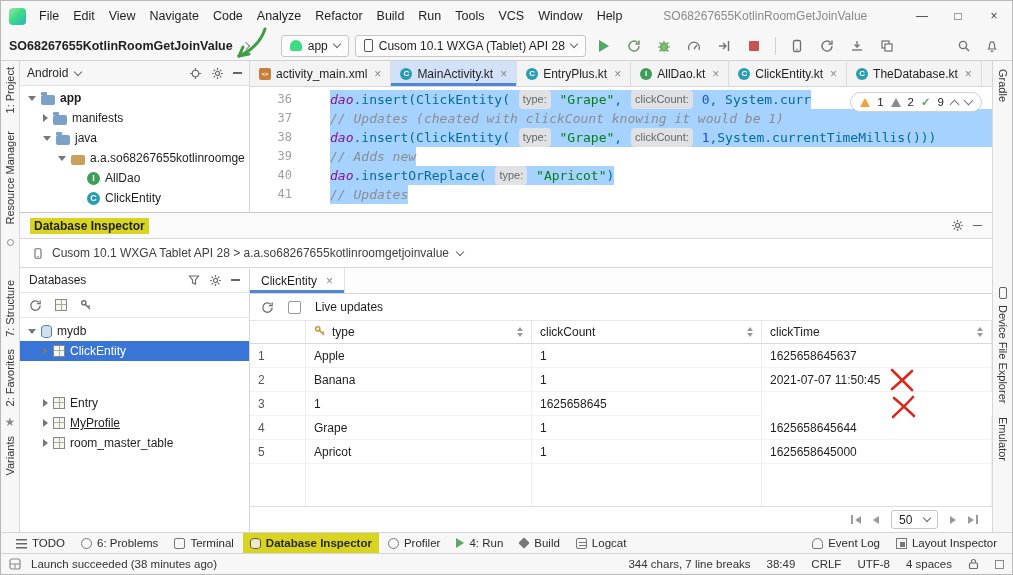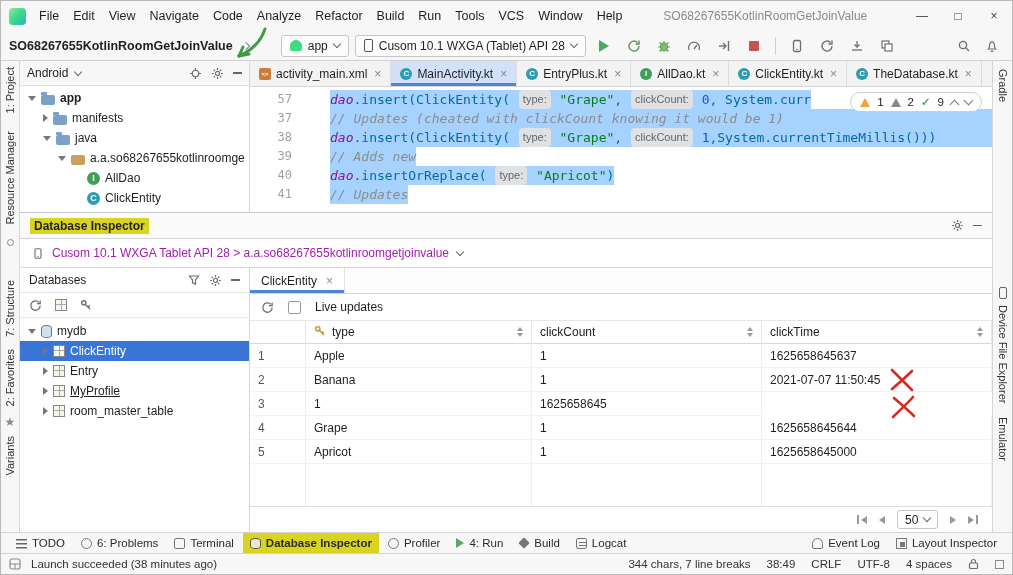--- a/index.html
+++ b/index.html
@@ -87,21 +87,21 @@
 .inspections{position:absolute;top:31px;right:10px;display:flex;align-items:center;gap:7px;background:#fff;border:1px solid #cfcfcf;border-radius:10px;padding:2px 9px;font-size:11.5px;z-index:5}
 .warn-tri{width:0;height:0;border-left:5px solid transparent;border-right:5px solid transparent;border-bottom:9px solid #f2a33c}
 .weak-tri{width:0;height:0;border-left:5px solid transparent;border-right:5px solid transparent;border-bottom:9px solid #8a8a8a}
 .chk{color:#59a869;font-weight:bold}
 .chev-up-s{width:7px;height:7px;border-right:1.6px solid #777;border-bottom:1.6px solid #777;transform:rotate(-135deg);margin-top:4px}
 .chev-dn-s{width:7px;height:7px;border-right:1.6px solid #777;border-bottom:1.6px solid #777;transform:rotate(45deg);margin-bottom:3px}
 
 .dbp{flex:1;display:flex;flex-direction:column;min-height:0;background:#fff}
 .db-header{height:26px;display:flex;align-items:center;padding:0 10px;gap:8px;border-bottom:1px solid #d6d6d6;background:#fafafa;flex:0 0 auto}
 .db-title{font-weight:bold;font-size:12px;background:#d9d41f;padding:1px 4px}
-.db-device{height:29px;display:flex;align-items:center;gap:8px;padding:0 12px;border-bottom:1px solid #d6d6d6;font-size:12px;color:#a21caf;flex:0 0 auto}
+.db-device{height:29px;display:flex;align-items:center;gap:8px;padding:0 12px;border-bottom:1px solid #d6d6d6;font-size:12px;color:#404040;flex:0 0 auto}
 .db-body{flex:1;display:flex;min-height:0}
 .db-left{width:230px;border-right:1px solid #d6d6d6;display:flex;flex-direction:column;flex:0 0 auto}
 .db-left-hd{height:25px;display:flex;align-items:center;padding:0 9px;gap:9px;border-bottom:1px solid #e6e6e6}
 .db-left-tb{height:25px;display:flex;align-items:center;padding:0 9px;gap:13px;border-bottom:1px solid #e6e6e6}
 .db-tree{flex:1;padding-top:3px}
 .db-tree .tree-row.selected{background:#3875d6;color:#fff}
 .db-right{flex:1;display:flex;flex-direction:column;min-width:0}
 .db-tabrow{height:26px;display:flex;align-items:stretch;border-bottom:1px solid #d6d6d6;background:#fdfdfd;flex:0 0 auto}
 .db-tab{display:flex;align-items:center;gap:7px;padding:0 11px;background:#fff;border-right:1px solid #e3e3e3;box-shadow:inset 0 -3px 0 #4f87d7;font-size:12px}
 .db-toolbar{height:27px;display:flex;align-items:center;gap:14px;padding:0 11px;border-bottom:1px solid #e6e6e6;flex:0 0 auto}
@@ -115,21 +115,21 @@
 .grid-filler{flex:1;display:grid;grid-template-columns:56px 226px 230px 1fr}
 .grid-filler div{border-right:1px solid #efefef}
 .sortw{margin-left:auto;display:flex;flex-direction:column;gap:2px}
 .sort-up{width:0;height:0;border-left:3.5px solid transparent;border-right:3.5px solid transparent;border-bottom:4px solid #9a9a9a}
 .sort-dn{width:0;height:0;border-left:3.5px solid transparent;border-right:3.5px solid transparent;border-top:4px solid #9a9a9a}
 .pagination{height:26px;border-top:1px solid #dcdcdc;display:flex;align-items:center;justify-content:flex-end;gap:12px;padding:0 14px;flex:0 0 auto}
 .pg{display:flex;align-items:center;gap:2px}
 .tri-l{width:0;height:0;border-right:6px solid #9a9a9a;border-top:4.5px solid transparent;border-bottom:4.5px solid transparent}
 .tri-rt{width:0;height:0;border-left:6px solid #9a9a9a;border-top:4.5px solid transparent;border-bottom:4.5px solid transparent}
 .bar-v{width:1.6px;height:9px;background:#9a9a9a}
-.pg-size{display:flex;align-items:center;gap:6px;border:1px solid #c6c6c6;border-radius:3px;height:19px;padding:0 7px;background:#fff;font-size:12px}
+.pg-size{display:flex;align-items:center;gap:12px;border:1px solid #c6c6c6;border-radius:3px;height:19px;padding:0 7px;background:#fff;font-size:12px}
 
 .bbar{height:21px;display:flex;align-items:center;background:#f7f7f7;border-top:1px solid #d4d4d4;padding:0 8px;gap:2px;flex:0 0 auto;font-size:11.5px}
 .bbar-item{display:flex;align-items:center;gap:5px;padding:0 7px;height:21px;color:#2b2b2b;white-space:nowrap}
 .bbar-item.hl{background:#d9d41f;font-weight:bold}
 .bbar-right{margin-left:auto;display:flex;gap:2px}
 .bicon{width:11px;height:11px;flex:0 0 auto}
 .bi-todo{background:linear-gradient(#666,#666) 0 1px/11px 1.5px no-repeat,linear-gradient(#666,#666) 0 5px/11px 1.5px no-repeat,linear-gradient(#666,#666) 0 9px/11px 1.5px no-repeat}
 .bi-problems{border:1.4px solid #777;border-radius:50%}
 .bi-terminal{border:1.3px solid #777;border-radius:2px}
 .bi-db{border:1.3px solid #555;border-radius:5px/3px;background:#efe8c8}
@@ -381,21 +381,21 @@
             <span>1</span>
             <span class="weak-tri"></span>
             <span>2</span>
             <span class="chk">✓</span>
             <span>9</span>
             <span class="chev-up-s"></span>
             <span class="chev-dn-s"></span>
           </div>
           <div class="code" id="code-lines">
               <div class="code-line">
-                <span class="gutter">57</span>
+                <span class="gutter">36</span>
                 <span class="code-body">
                   <span class="sel"><span class="tk-prop">dao</span><span class="tk-plain">.insert(ClickEntity( </span><span class="tk-hint">type:</span><span class="tk-plain"> </span><span class="tk-str">"Grape"</span><span class="tk-plain">, </span><span class="tk-hint">clickCount:</span><span class="tk-plain"> </span><span class="tk-num">0</span><span class="tk-plain">, System.curr</span></span>
                 </span>
               </div>
               <div class="code-line">
                 <span class="gutter">37</span>
                 <span class="code-body">
                   <span class="sel sel-full"><span class="tk-comment">// Updates (cheated with clickCount knowing it would be 1)</span></span>
                 </span>
               </div>
@@ -484,21 +484,21 @@
                 <div class="tree-row" style="padding-left: 8px;">
                   <span class="tri tri-d"></span>
                   <span class="nicon i-db"></span>
                   <span class="tree-label">mydb</span>
                 </div>
                 <div class="tree-row selected" style="padding-left: 23px;">
                   <span class="tri tri-r"></span>
                   <span class="nicon i-table"></span>
                   <span class="tree-label">ClickEntity</span>
                 </div>
-                <div class="tree-row" style="padding-left: 23px;">
+                <div class="tree-row" style="padding-left: 23px; margin-top: 32px;">
                   <span class="tri tri-r"></span>
                   <span class="nicon i-table"></span>
                   <span class="tree-label">Entry</span>
                 </div>
                 <div class="tree-row" style="padding-left: 23px; text-decoration: underline;">
                   <span class="tri tri-r"></span>
                   <span class="nicon i-table"></span>
                   <span class="tree-label">MyProfile</span>
                 </div>
                 <div class="tree-row" style="padding-left: 23px;">

